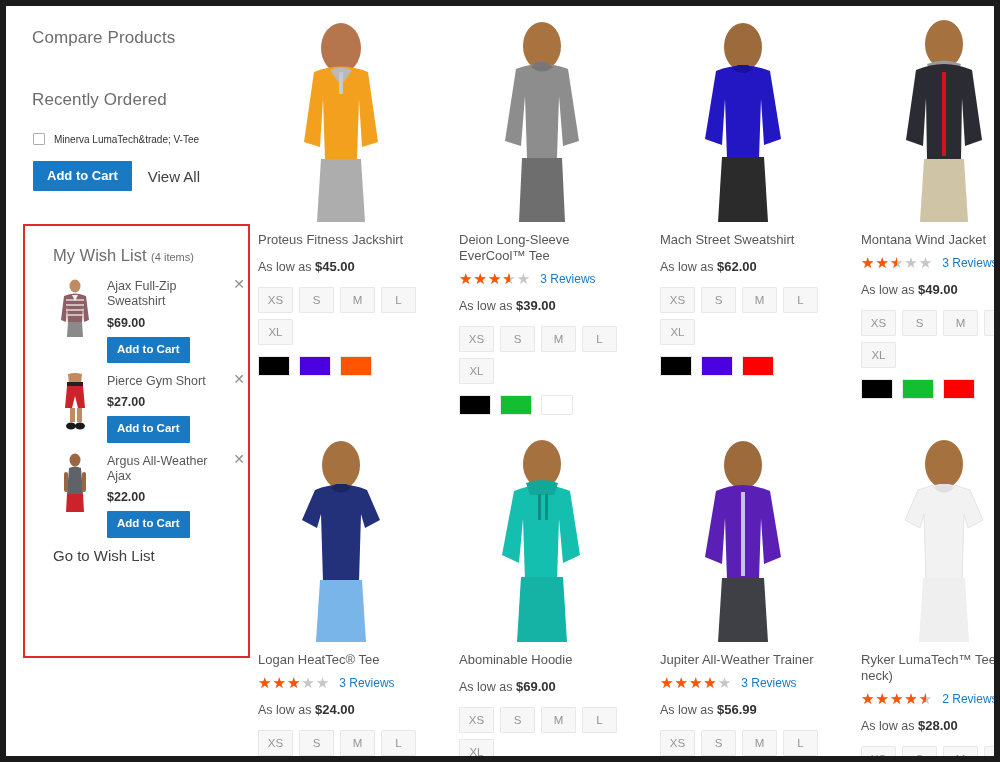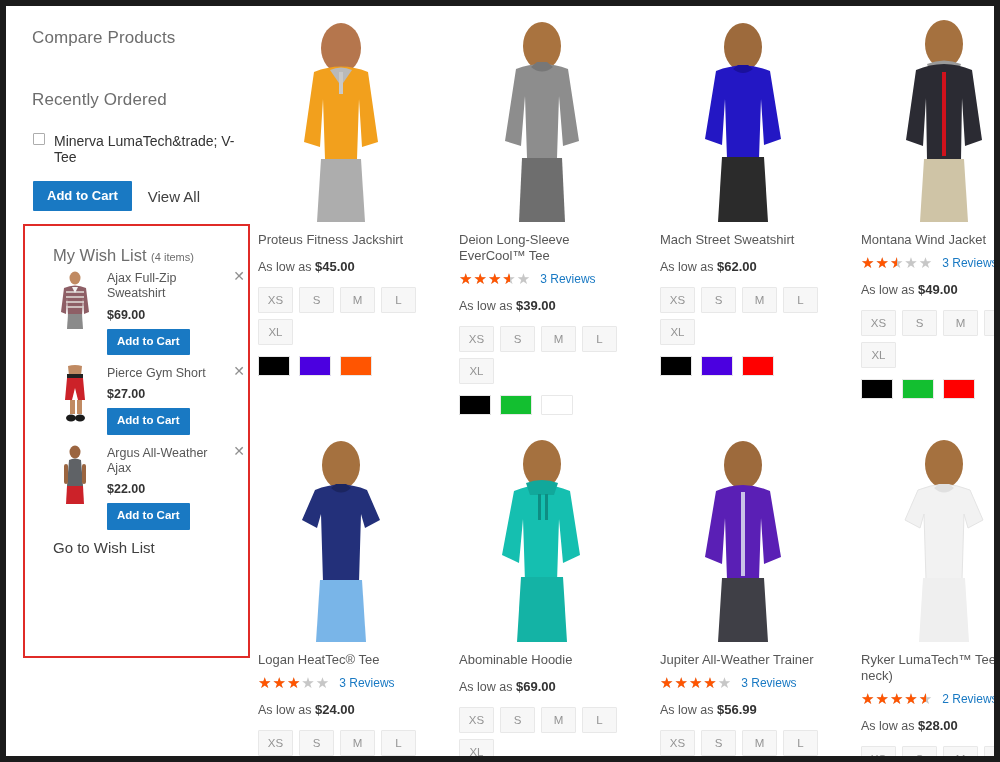--- a/index.html
+++ b/index.html
@@ -36,24 +36,24 @@
   }
   .block-empty {
     font-size: 13.5px;
     color: #333;
     padding-left: 26px;
     margin-top: 22px;
   }
   .recently-title { margin-top: 42px; }
 
   .ro-item {
-    display: flex; align-items: flex-start;
+    display: flex; align-items: flex-end;
     padding-left: 27px;
     margin-top: 23px;
-    font-size: 14px;
+    font-size: 10px;
     color: #333;
   }
   .cbx {
     width: 12px; height: 12px;
     border: 1px solid #adadad;
     background: #fff;
     border-radius: 1px;
     margin-right: 9px;
     flex: none;
   }
@@ -91,21 +91,21 @@
   }
   .wl-head {
     font-size: 16.5px; color: #6d6d6d;
     font-weight: normal;
     padding-left: 14px;
   }
   .wl-count {
     font-size: 11px;
     color: #6d6d6d;
   }
-  .wl-list { margin-top: 4px; }
+  .wl-list { margin-top: 12px; }
   .wl-item {
     display: flex;
     position: relative;
     margin-bottom: 9px;
     padding-left: 14px;
   }
   .wl-thumb {
     width: 44px; height: 62px;
     flex: none;
     margin-right: 10px;

